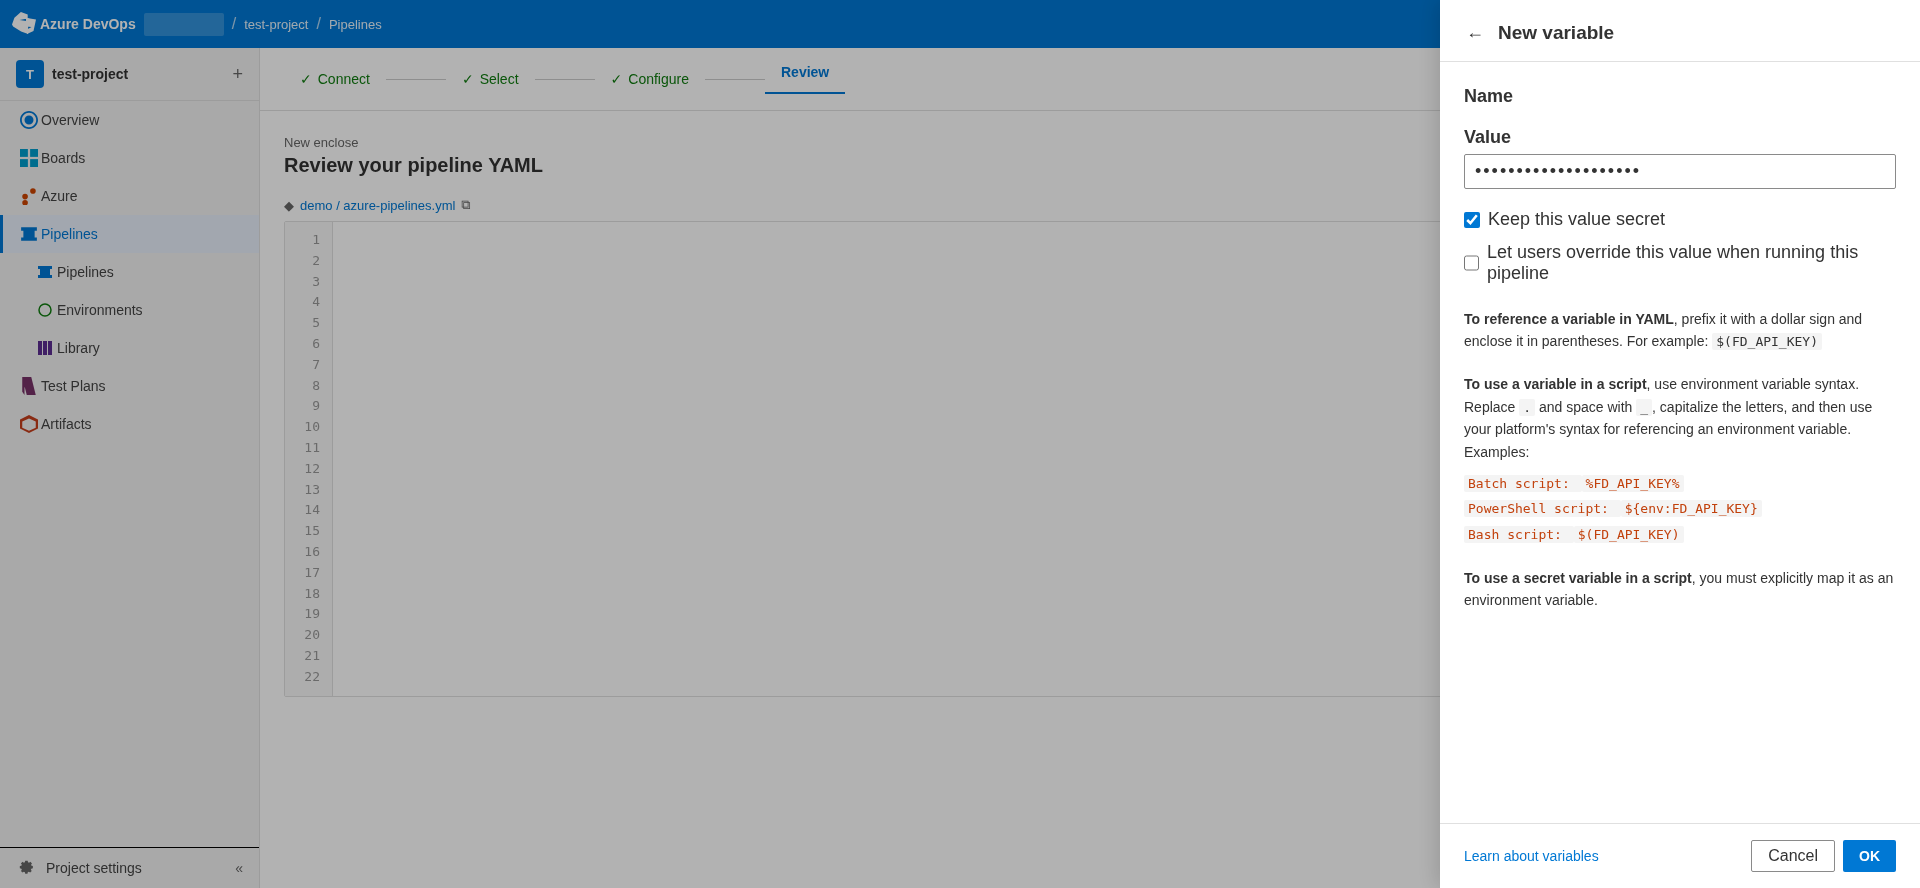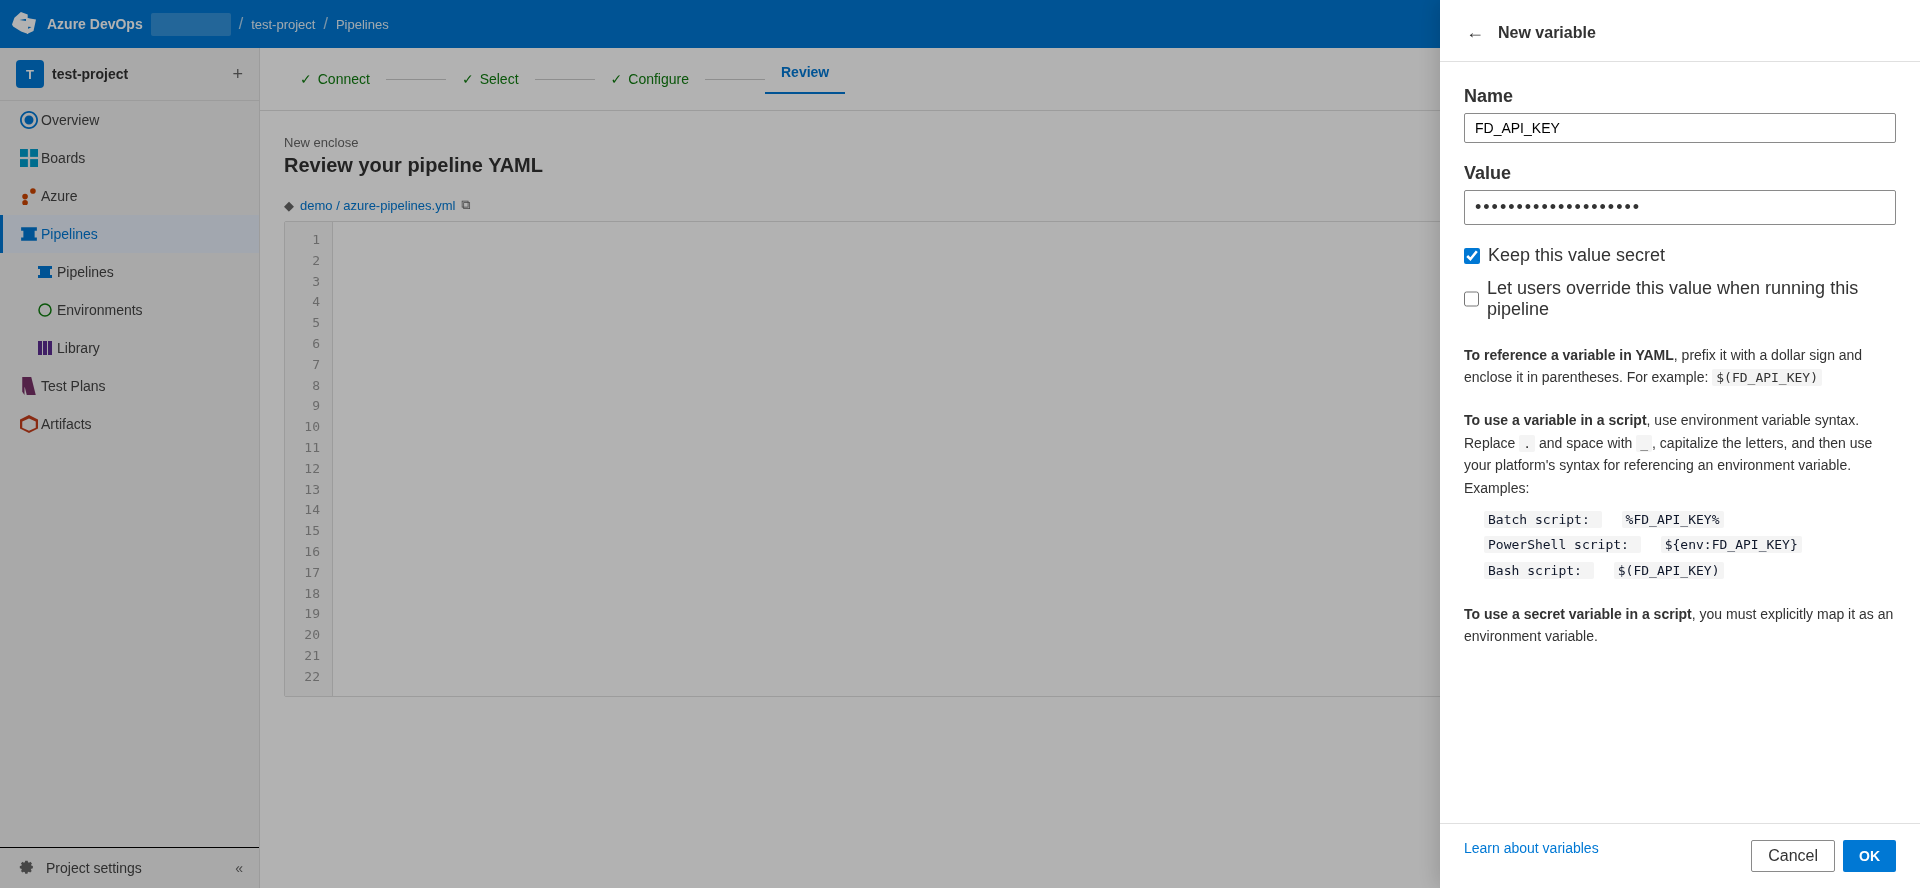--- a/index.html
+++ b/index.html
@@ -1,20 +1,20 @@
 <!DOCTYPE html>
 <html><head>
   <meta charset="utf-8">
   <style>
     * { box-sizing: border-box; margin: 0; padding: 0; }
     body { font-family: 'Segoe UI', sans-serif; font-size: 14px; background: #f3f3f3; display: flex; flex-direction: column; height: 888px; overflow: hidden; }
 
     
     .topbar { background: #0078d4; height: 48px; display: flex; align-items: center; padding: 0 12px; gap: 8px; flex-shrink: 0; }
-    .topbar-logo { display: flex; align-items: center; gap: 11px; color: white; font-size: 14px; font-weight: 600; }
+    .topbar-logo { display: flex; align-items: center; gap: 4px; color: white; font-size: 14px; font-weight: 600; }
     .topbar-logo svg { width: 24px; height: 24px; }
     .topbar-org-box { background: rgba(255,255,255,0.2); border: none; padding: 4px 8px; color: white; font-size: 13px; width: 80px; border-radius: 2px; }
     .topbar-sep { color: rgba(255,255,255,0.7); font-size: 16px; }
     .topbar-link { color: rgba(255,255,255,0.9); font-size: 13px; text-decoration: none; }
     .topbar-right { margin-left: auto; display: flex; align-items: center; gap: 8px; }
     .topbar-avatar { width: 32px; height: 32px; border-radius: 50%; background: #c94c2e; display: flex; align-items: center; justify-content: center; color: white; font-size: 13px; font-weight: 600; }
 
     
     .main-layout { display: flex; flex: 1; overflow: hidden; }
 
@@ -52,37 +52,37 @@
     .yaml-file-bar .file-path { color: #0078d4; }
     .yaml-editor { border: 1px solid #e0e0e0; border-radius: 2px; display: flex; min-height: 450px; background: #fff; }
     .line-numbers { padding: 8px 12px; background: #f8f8f8; border-right: 1px solid #e0e0e0; text-align: right; color: #999; font-family: monospace; font-size: 13px; line-height: 1.6; min-width: 48px; user-select: none; }
     .yaml-text-area { flex: 1; padding: 8px 12px; font-family: monospace; font-size: 13px; line-height: 1.6; color: #333; }
 
     
     .modal-overlay { position: fixed; top: 0; left: 0; right: 0; bottom: 0; background: rgba(0,0,0,0.3); z-index: 100; display: flex; align-items: flex-start; justify-content: flex-end; padding-top: 0; }
     .modal-panel { background: #fff; width: 480px; height: 888px; box-shadow: -4px 0 20px rgba(0,0,0,0.15); display: flex; flex-direction: column; overflow-y: auto; }
     .modal-header { display: flex; align-items: center; gap: 12px; padding: 20px 24px 16px; border-bottom: 1px solid #e0e0e0; flex-shrink: 0; }
     .modal-back-btn { color: #333; cursor: pointer; font-size: 18px; border: none; background: none; padding: 2px; }
-    .modal-title { font-size: 16px; font-weight: 600; color: #333; }
+    .modal-title { font-size: 19px; font-weight: 600; color: #333; }
     .modal-body { padding: 24px; flex: 1; overflow-y: auto; }
     .form-group { margin-bottom: 20px; }
     .form-label { font-size: 18px; font-weight: 600; color: #333; margin-bottom: 6px; display: block; }
     .form-input { width: 100%; border: 1px solid #8a8a8a; padding: 6px 10px; font-size: 14px; font-family: 'Segoe UI', sans-serif; border-radius: 2px; outline: none; }
     .form-input.value-input { font-size: 18px; letter-spacing: 2px; color: #333; }
     .checkbox-row { display: flex; align-items: center; gap: 8px; margin-bottom: 12px; cursor: pointer; }
     .checkbox-row input[type="checkbox"] { width: 16px; height: 16px; accent-color: #0078d4; }
     .checkbox-label { font-size: 18px; color: #333; }
     .info-section { margin-top: 24px; }
     .info-block { margin-bottom: 20px; font-size: 14px; line-height: 1.6; color: #333; }
     .info-block strong { font-weight: 600; }
     .info-block code { font-family: 'Consolas', monospace; background: #f4f4f4; padding: 1px 4px; font-size: 13px; color: #333; border-radius: 2px; }
     .script-examples { margin-top: 8px; }
     .script-line { font-size: 14px; line-height: 1.8; color: #333; }
-    .script-line span { font-family: 'Consolas', monospace; background: #f4f4f4; padding: 1px 4px; font-size: 13px; color: #0f172a; border-radius: 2px; margin-left: 20px; }
-    .modal-footer { padding: 16px 24px; border-top: 1px solid #e0e0e0; display: flex; align-items: flex-start; justify-content: space-between; flex-shrink: 0; background: #fff; }
+    .script-line span { font-family: 'Consolas', monospace; background: #f4f4f4; padding: 1px 4px; font-size: 13px; color: #c2410c; border-radius: 2px; }
+    .modal-footer { padding: 16px 24px; border-top: 1px solid #e0e0e0; display: flex; align-items: center; justify-content: space-between; flex-shrink: 0; background: #fff; }
     .learn-link { color: #0078d4; font-size: 14px; text-decoration: none; cursor: pointer; }
     .btn-row { display: flex; gap: 8px; }
     .btn-cancel { padding: 6px 16px; border: 1px solid #8a8a8a; background: #fff; font-size: 16px; cursor: pointer; border-radius: 2px; color: #333; }
     .btn-ok { padding: 6px 16px; border: none; background: #0078d4; color: white; font-size: 14px; cursor: pointer; border-radius: 2px; font-weight: 600; }
 
     
     .icon-overview { color: #0078d4; }
     .icon-boards { color: #009ccc; }
     .icon-repos { color: #cc4400; }
     .icon-pipelines { color: #0078d4; }
@@ -287,21 +287,20 @@
 <div class="modal-overlay">
   <div class="modal-panel">
     <div class="modal-header">
       <button class="modal-back-btn">←</button>
       <h2 class="modal-title">New variable</h2>
     </div>
     <div class="modal-body">
 
       <div class="form-group">
         <label class="form-label">Name</label>
-        <input class="form-input" type="text" value="FD_API_KEY" style="">
       </div>
 
       <div class="form-group">
         <label class="form-label">Value</label>
         <input class="form-input value-input" type="password" value="secretvalue123456789" style="">
       </div>
 
       <div class="checkbox-row">
         <input type="checkbox" id="keep-secret" checked="" style="">
         <label class="checkbox-label" for="keep-secret">Keep this value secret</label>

